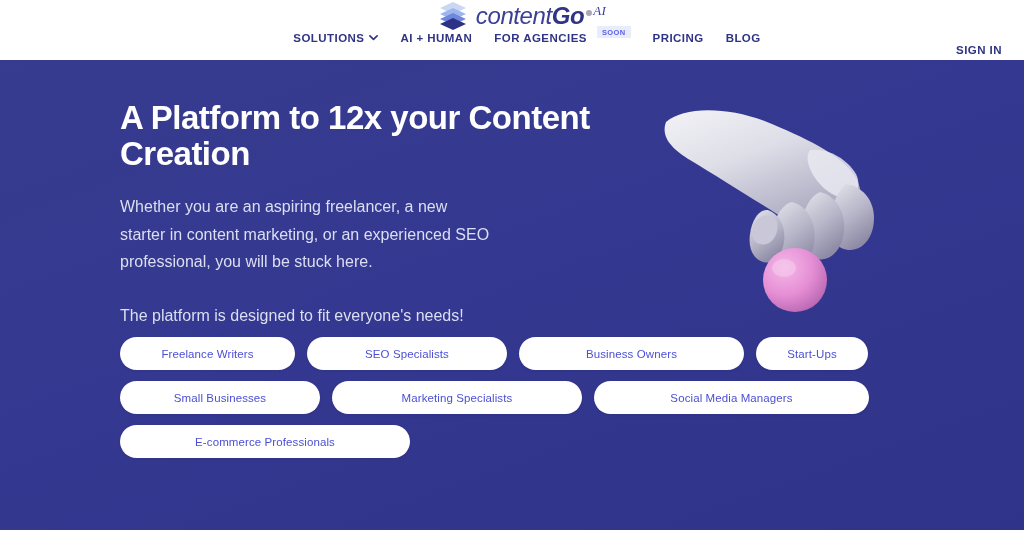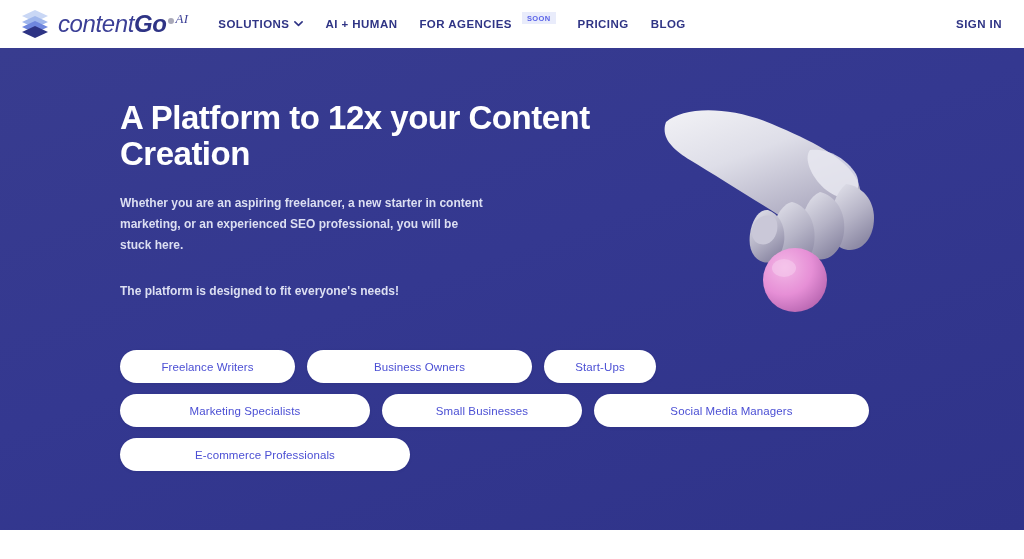--- a/index.html
+++ b/index.html
@@ -19,25 +19,26 @@
     width: 1024px;
     height: 559px;
     background: #ffffff;
   }
 
   
   .header {
     position: absolute;
     top: 0; left: 0;
     width: 1024px;
-    height: 48px;
+    height: 60px;
     background: #ffffff;
     display: flex;
     align-items: center;
     z-index: 20;
+    flex-direction: column;
   }
 
   .brand {
     display: flex;
     align-items: center;
     margin-left: 20px;
     text-decoration: none;
     user-select: none;
   }
 
@@ -173,42 +174,42 @@
     color: #ffffff;
     font-size: 33px;
     line-height: 1.08;
     font-weight: 700;
     letter-spacing: -0.5px;
     margin-bottom: 22px;
   }
 
   .hero-p {
     color: #dcdff2;
-    font-size: 12px;
+    font-size: 16px;
     line-height: 1.72;
     max-width: 372px;
-    font-weight: 700;
+    font-weight: 400;
   }
   .hero-p.second { margin-top: 26px; }
 
   
   .hand-art {
     position: absolute;
     left: 660px;
     top: 52px;
     width: 260px;
     height: 220px;
   }
   .hand-art svg { display: block; }
 
   
   .pill-rows {
     position: absolute;
     left: 120px;
-    top: 302px;
+    top: 289px;
     width: 790px;
   }
 
   .pill-row {
     display: flex;
     gap: 12px;
     margin-bottom: 11px;
   }
 
   .pill {
@@ -350,27 +351,28 @@
 
         <circle cx="135" cy="180" r="32" fill="url(#ballG)"></circle>
         <ellipse cx="124" cy="168" rx="12" ry="9" fill="#f6cdee" opacity="0.55"></ellipse>
       </svg>
     </div>
 
     <div class="pill-rows">
 
       <div class="pill-row">
         <button class="pill w175">Freelance Writers</button>
+        <button class="pill w200">SEO Specialists</button>
         <button class="pill w225">Business Owners</button>
         <button class="pill w112">Start-Ups</button>
       </div>
 
       <div class="pill-row">
+        <button class="pill w200">Small Businesses</button>
         <button class="pill w250">Marketing Specialists</button>
-        <button class="pill w200">Small Businesses</button>
         <button class="pill" style="width:275px">Social Media Managers</button>
       </div>
 
       <div class="pill-row">
         <button class="pill w290">E-commerce Professionals</button>
       </div>
 
     </div>
 
   </section>

